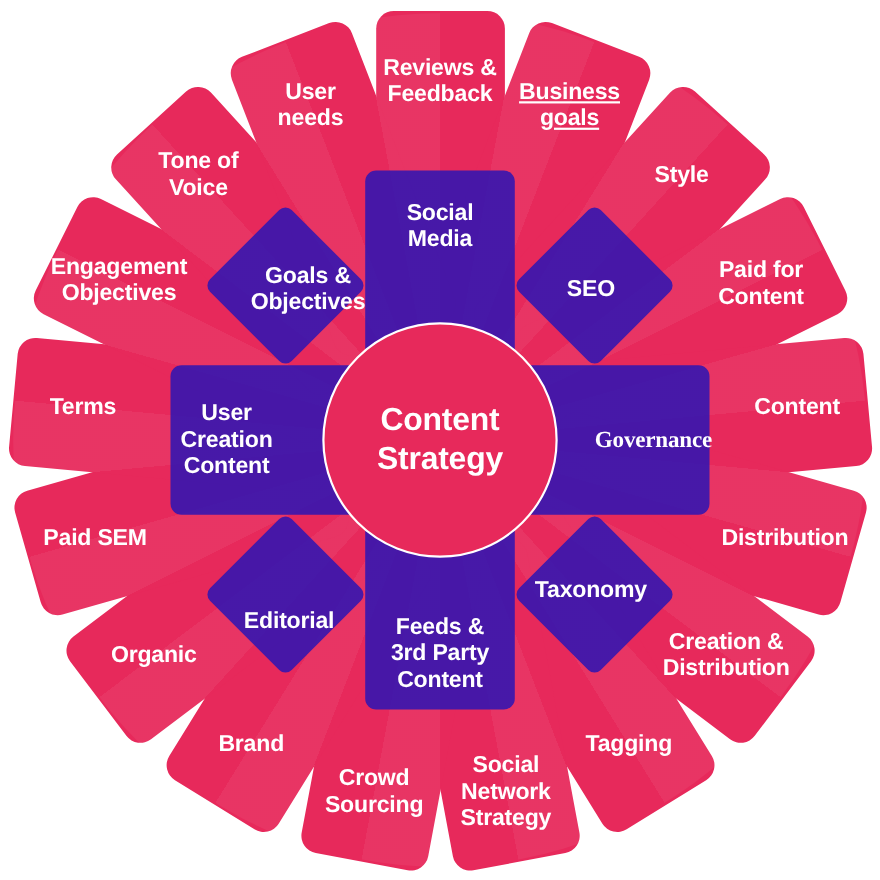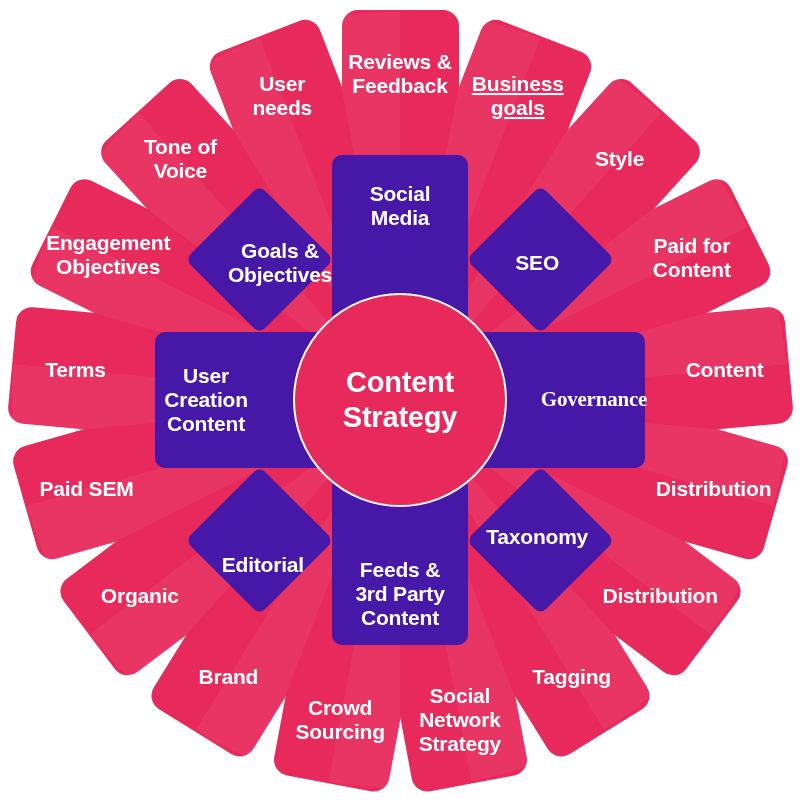--- a/index.html
+++ b/index.html
@@ -121,20 +121,21 @@
         <div>Paid for</div>
         <div>Content</div>
       </div>
       <div class="wheel-label" style="left: 724.609px; top: 369.921px;">
         <div>Content</div>
       </div>
       <div class="wheel-label" style="left: 713.555px; top: 489.214px;">
         <div>Distribution</div>
       </div>
       <div class="wheel-label" style="left: 660.154px; top: 596.459px;">
+        <div>Creation &amp;</div>
         <div>Distribution</div>
       </div>
       <div class="wheel-label" style="left: 571.617px; top: 677.171px;">
         <div>Tagging</div>
       </div>
       <div class="wheel-label" style="left: 459.902px; top: 720.449px;">
         <div>Social</div>
         <div>Network</div>
         <div>Strategy</div>
       </div>

